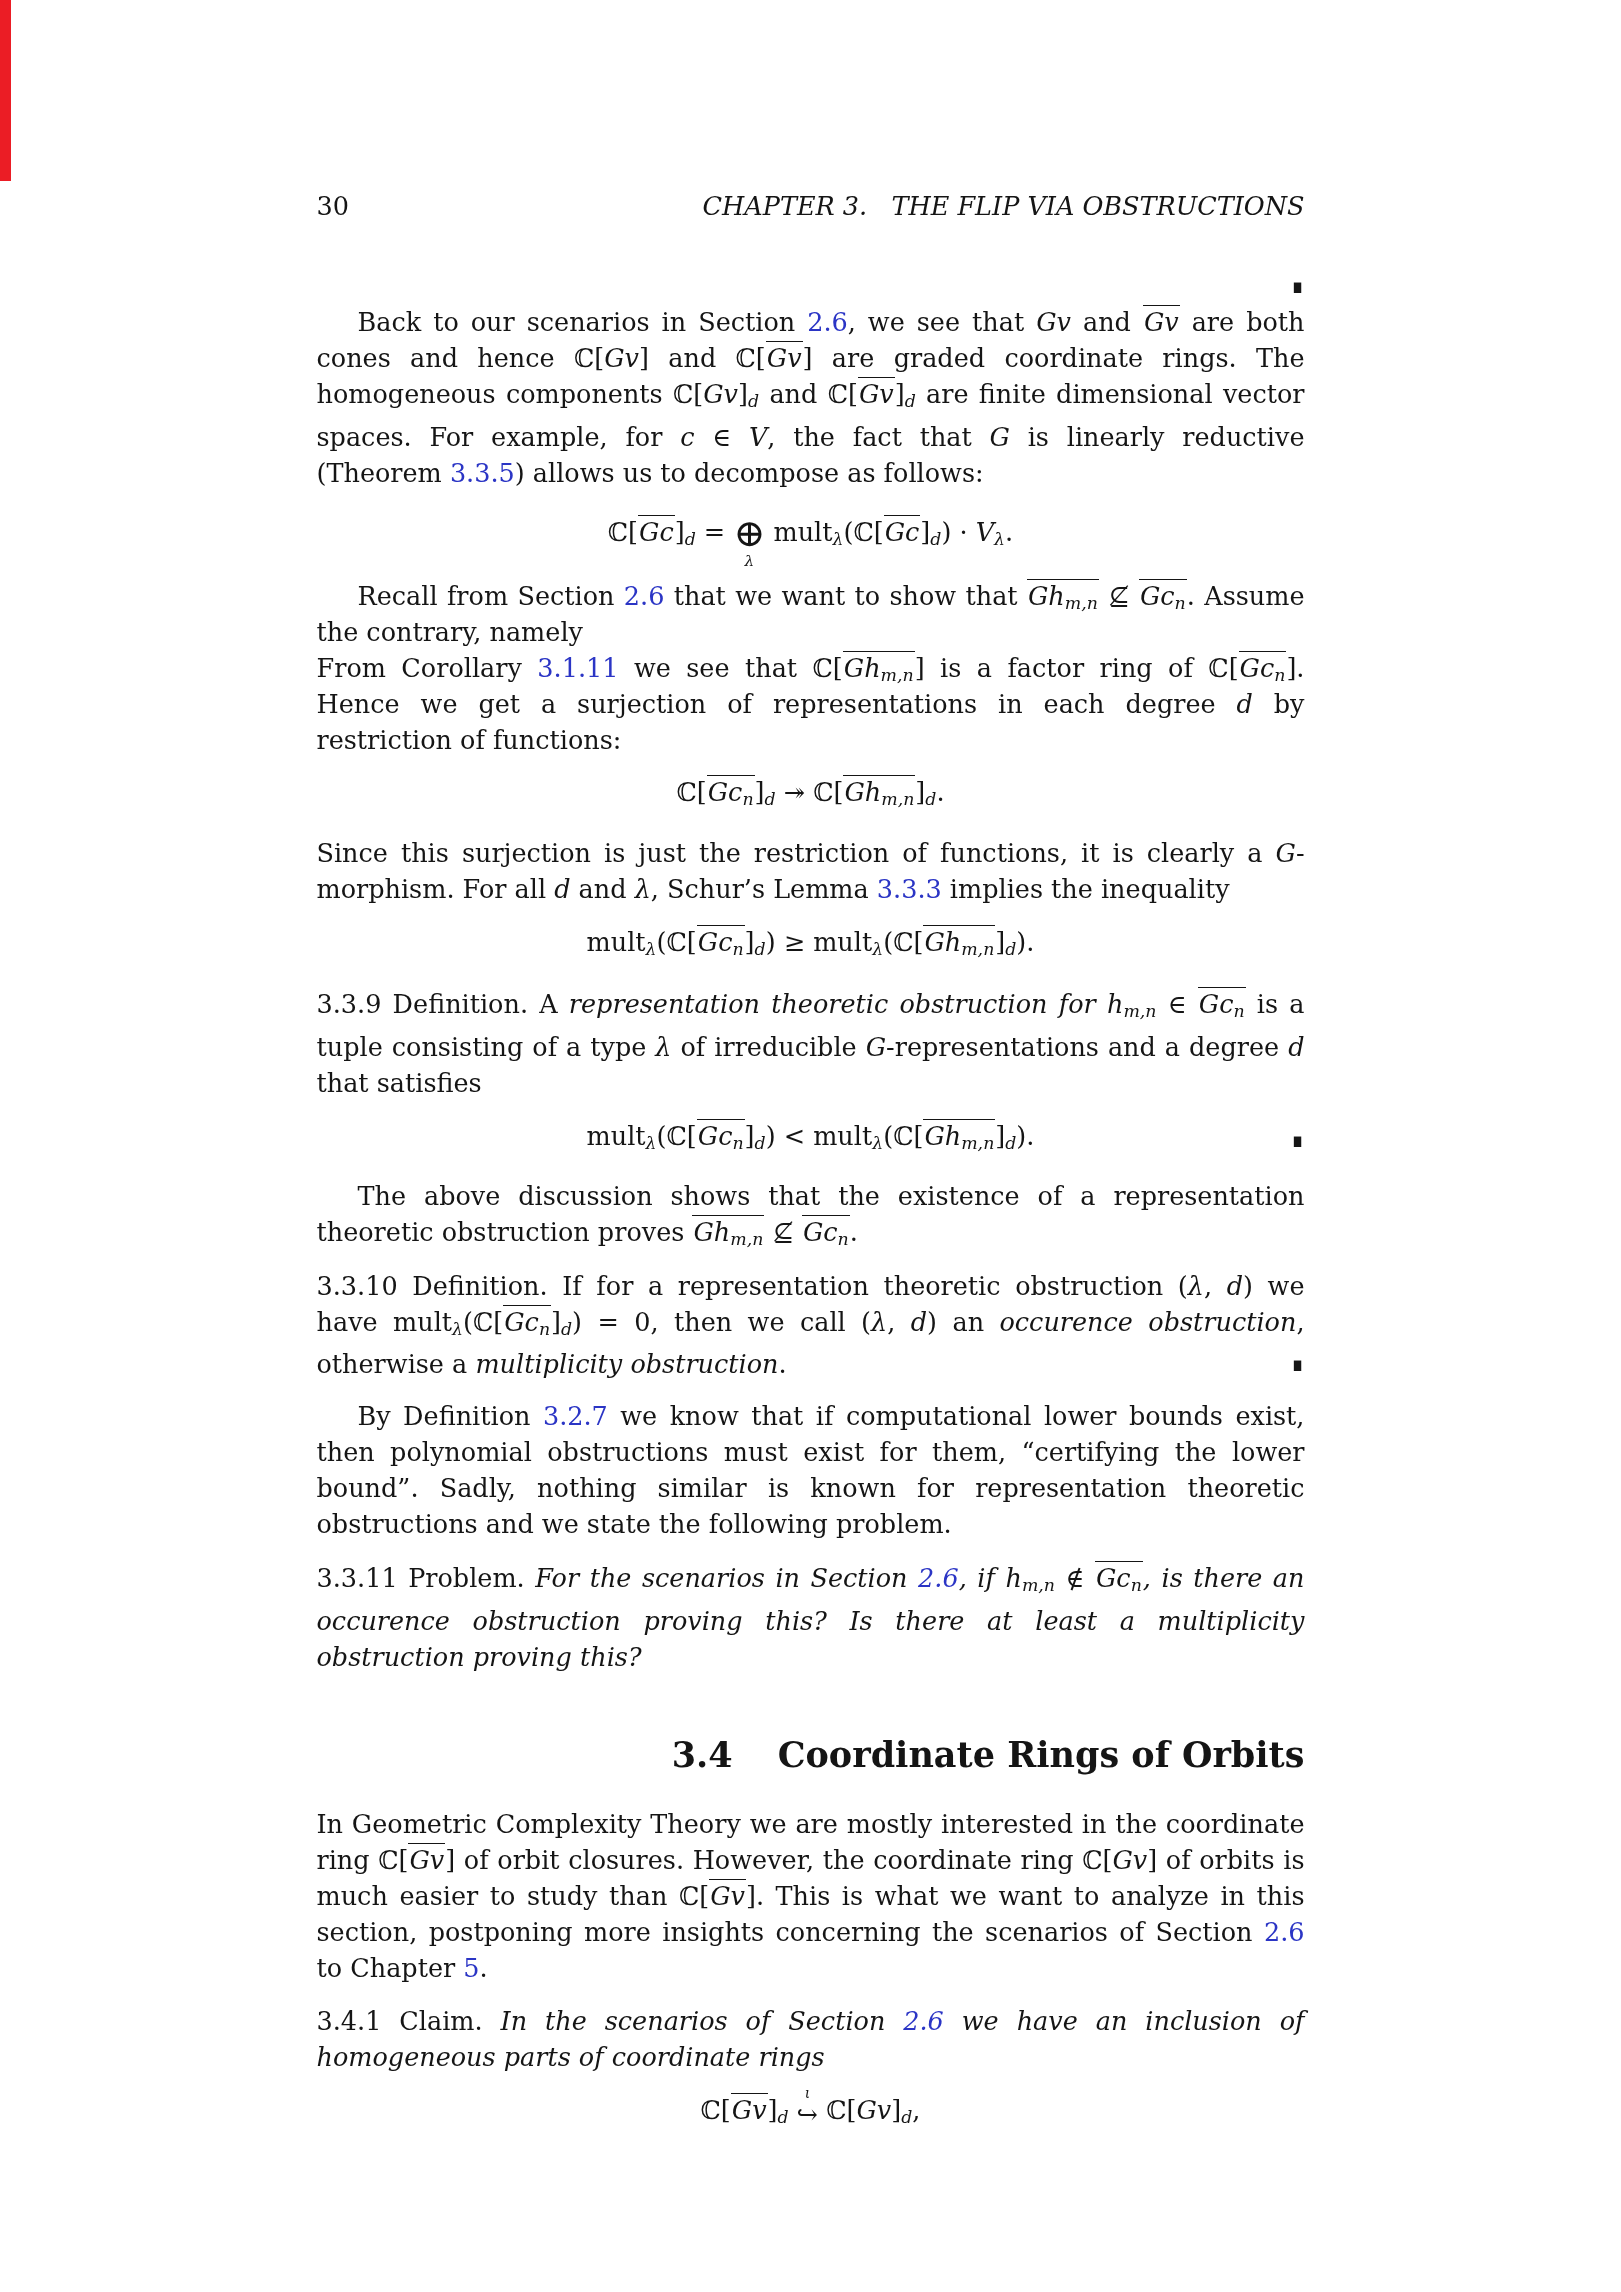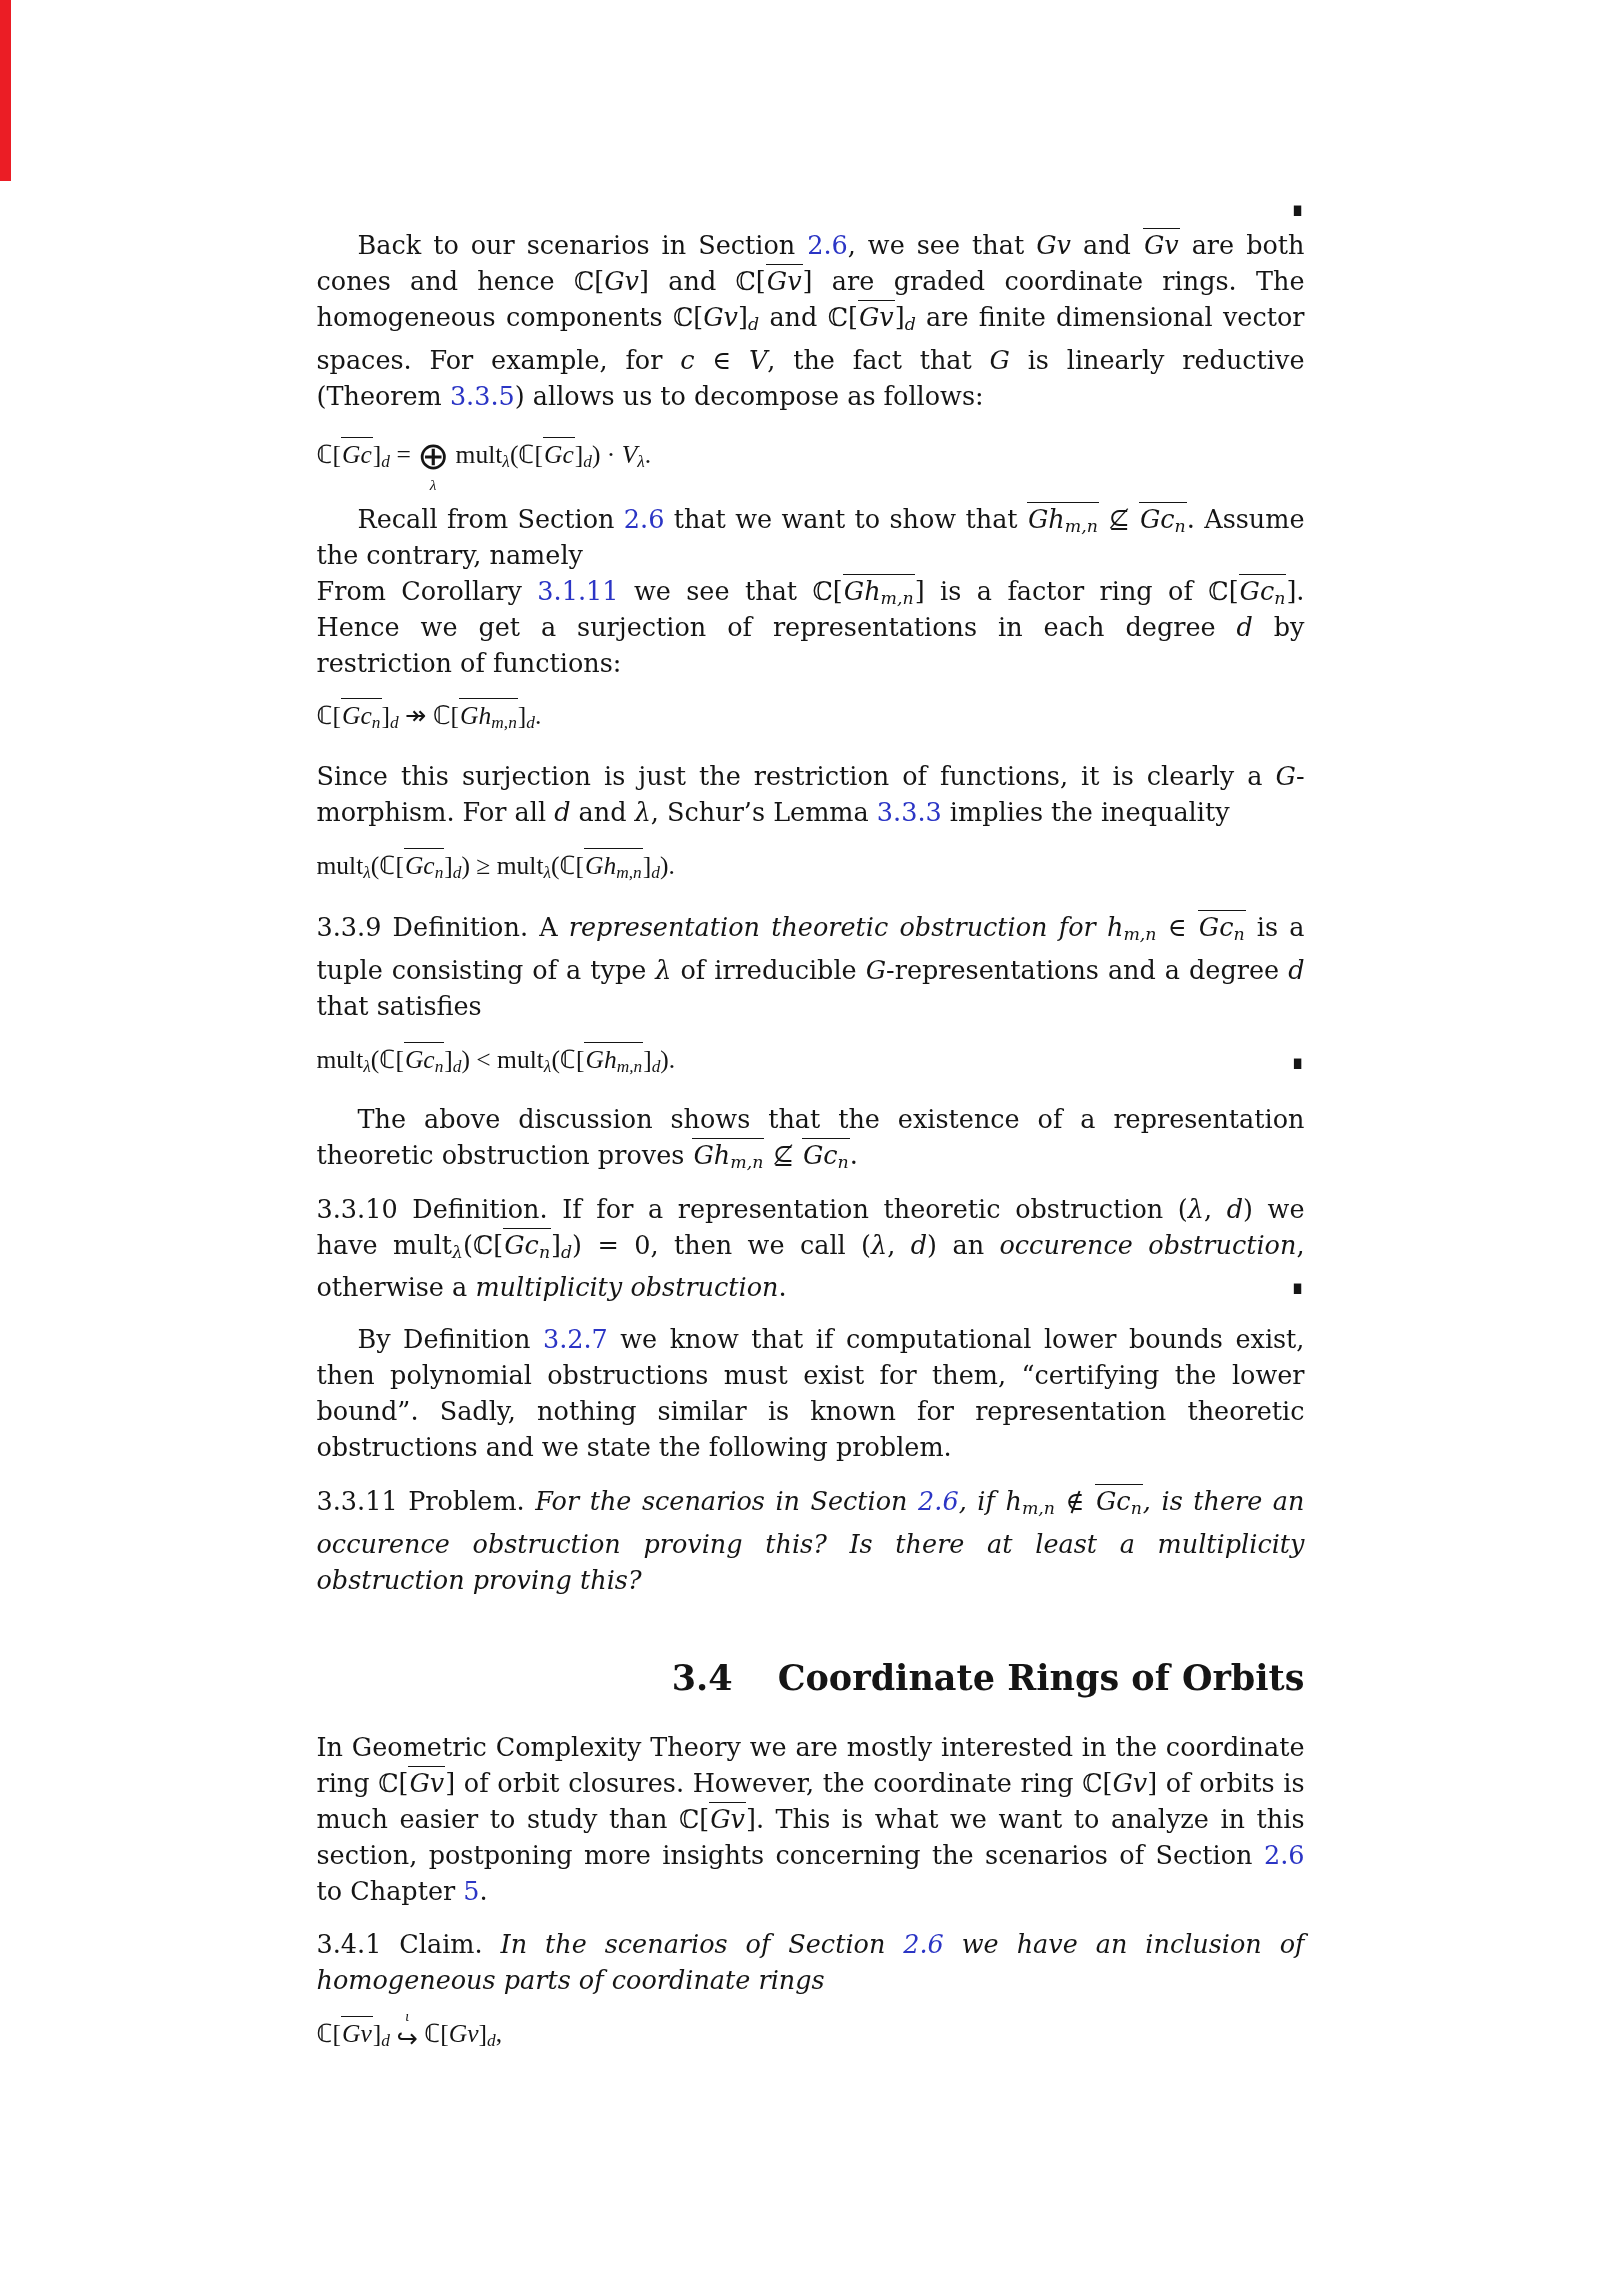--- a/index.html
+++ b/index.html
@@ -11,21 +11,21 @@
   }
   .red-marker { position:absolute; left:0; top:0; width:10.8px; height:181px; background:var(--red,#EB1D25); }
   .col { width:988px; margin:0 auto; padding-top:191px; }
   .header { display:flex; justify-content:space-between; align-items:baseline; margin-bottom:47px; }
   .chap { font-style:italic; white-space:pre; }
   .par { text-align:justify; line-height:36px; }
   .par::after { content:""; display:block; clear:both; }
   .ind { text-indent:41px; }
   .thm { margin-top:17.6px; }
   .vsp { margin-top:15.7px; }
-  .display { line-height:39px; margin:15.7px 0; position:relative;font-family:Liberation Serif, serif; }
+  .display { text-align:center; line-height:39px; margin:15.7px 0; position:relative; }
   .qed { float:right; font-size:21.6px; }
   .qed-abs { position:absolute; right:0; top:50%; transform:translateY(-50%); font-size:21.6px; }
   .section { margin-top:59px; margin-bottom:31px; font-weight:700; font-size:35px; line-height:41px;text-align:right; }
   .section .num { margin-right:45px; }
   
   .r-i { font-style:italic; }
   .r-b { font-weight:400; }
   .r-link { color:var(--link,#2B35C5); }
   .r-sub { font-size:68%; vertical-align:-0.22em; }
   .r-ov { display:inline-block; border-top:1.5px solid currentColor; padding:2px 1px 0 1px; line-height:1.15; text-indent:0; }
@@ -37,20 +37,24 @@
   .r-bigop .stack-mid { font-size:150%; }
   .r-hook { position:relative; top:-0.2em; }
 </style>
 </head>
 <body>
 
 <div class="red-marker"></div>
 
 <div class="col">
 
+  <div class="header">
+    <span>30</span>
+    <span class="chap">CHAPTER 3.   THE FLIP VIA OBSTRUCTIONS</span>
+  </div>
 
   <div class="par ind">
     <span class="qed">∎</span>
   </div>
 
   <div class="par ind"><span><span class="run">Back to our scenarios in Section </span><span class="run r-link">2.6</span><span class="run">, we see that </span><span class="run r-i">Gv</span><span class="run"> and </span><span class="run r-ov"><span class="run r-i">Gv</span></span><span class="run"> are both cones and hence ℂ[</span><span class="run r-i">Gv</span><span class="run">] and ℂ[</span><span class="run r-ov"><span class="run r-i">Gv</span></span><span class="run">] are graded coordinate rings. The homogeneous components ℂ[</span><span class="run r-i">Gv</span><span class="run">]</span><span class="run r-i r-sub">d</span><span class="run"> and ℂ[</span><span class="run r-ov"><span class="run r-i">Gv</span></span><span class="run">]</span><span class="run r-i r-sub">d</span><span class="run"> are finite dimensional vector spaces. For example, for </span><span class="run r-i">c</span><span class="run"> ∈ </span><span class="run r-i">V</span><span class="run">, the fact that </span><span class="run r-i">G</span><span class="run"> is linearly reductive (Theorem </span><span class="run r-link">3.3.5</span><span class="run">) allows us to decompose as follows:</span></span></div>
 
   <div class="display"><span><span class="run">ℂ[</span><span class="run r-ov"><span class="run r-i">Gc</span></span><span class="run">]</span><span class="run r-i r-sub">d</span><span class="run"> = </span><span class="run r-bigop r-stack">
           <span class="stack-mid">⊕</span>
           <span class="stack-below">λ</span>

